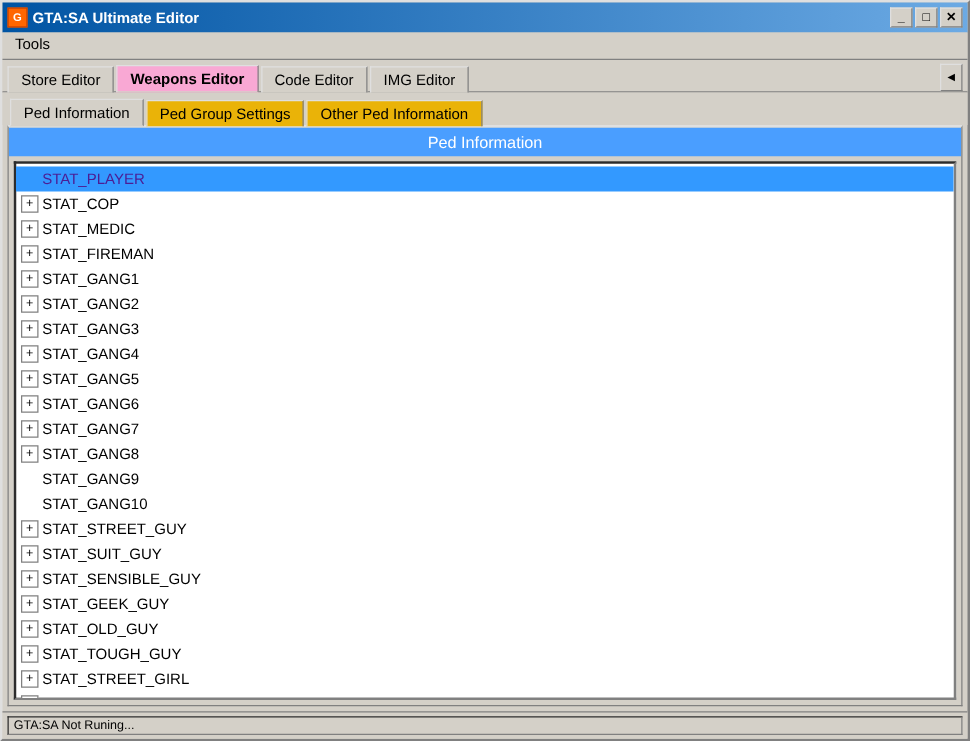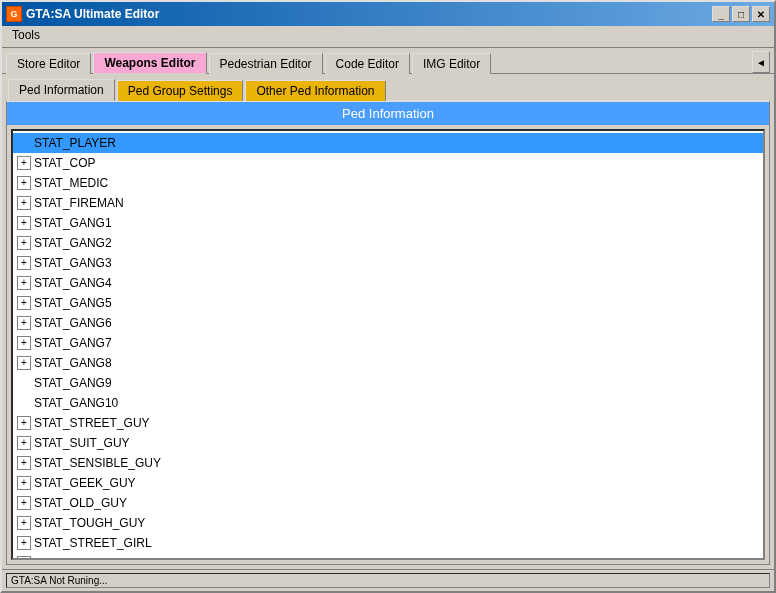--- a/index.html
+++ b/index.html
@@ -188,21 +188,21 @@
       display: flex;
       align-items: center;
       padding: 1px 4px;
       cursor: pointer;
       font-size: 12px;
       white-space: nowrap;
       line-height: 18px;
     }
     .tree-item.selected {
       background: #3399ff;
-      color: #000000;
+      color: #4c1d95;
     }
     .tree-expand {
       width: 14px;
       height: 14px;
       border: 1px solid #808080;
       background: white;
       margin-right: 3px;
       display: flex;
       align-items: center;
       justify-content: center;
@@ -268,23 +268,20 @@
   </div>
 
   <div class="top-tabs">
     <div class="top-tab">
       <span>Store Editor</span>
     </div>
     <div class="top-tab active">
       <span>Weapons Editor</span>
     </div>
     <div class="top-tab">
-      <span>Pedestrian Editor</span>
-    </div>
-    <div class="top-tab">
       <span>Code Editor</span>
     </div>
     <div class="top-tab">
       <span>IMG Editor</span>
     </div>
     <div class="top-tab-arrow">◄</div>
   </div>
 
   <div class="sub-tabs">
     <div class="sub-tab active">

